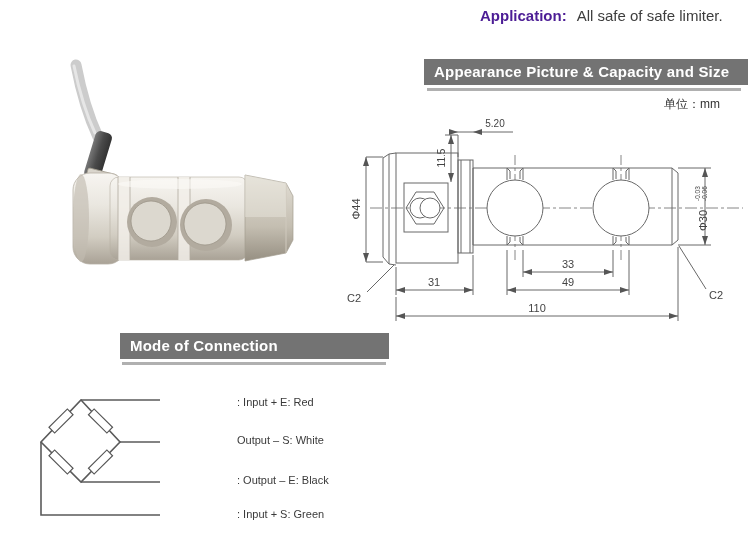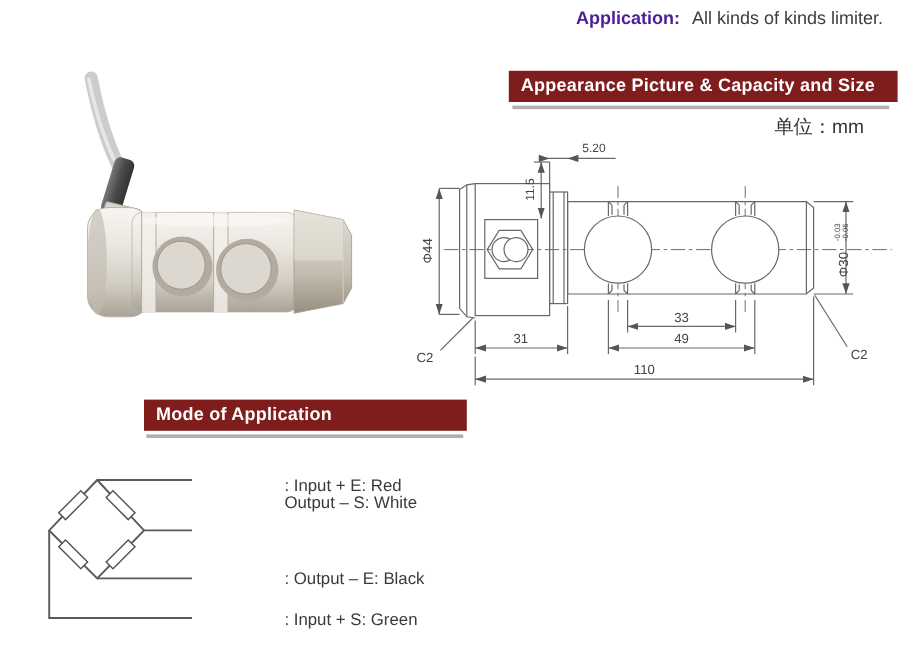--- a/index.html
+++ b/index.html
@@ -6,41 +6,41 @@
   body{
     width:750px;height:541px;position:relative;background:#ffffff;
     font-family:"Liberation Sans", sans-serif;overflow:hidden;
   }
   .abs{position:absolute;}
   
   .app-line{left:480px;top:7px;font-size:15px;color:#3d3d3d;white-space:nowrap;}
   .app-label{font-weight:bold;color:#4c1d95;margin-right:10px;}
   
   .banner{
-    background:#7f1d1d;color:#ffffff;font-weight:bold;font-size:15px;
+    background:#737373;color:#ffffff;font-weight:bold;font-size:15px;
     line-height:26px;height:26px;padding-left:10px;box-sizing:border-box;
     letter-spacing:.2px;
   }
   .banner1{left:424px;top:59px;width:324px;}
   .banner2{left:120px;top:333px;width:269px;}
   .underline{height:3px;background:#b0b0b0;}
   .ul1{left:427px;top:88px;width:314px;}
   .ul2{left:122px;top:362px;width:264px;}
-  .unit-note{left:600px;top:96px;width:120px;text-align:right;font-size:16px;color:#333;}
+  .unit-note{left:600px;top:96px;width:120px;text-align:right;font-size:12px;color:#333;}
   
-  .wire-label{left:237px;font-size:14px;color:#3a3a3a;white-space:nowrap;}
-  .wl0{top:396px;} .wl1{top:410px;} .wl2{top:474px;} .wl3{top:508px;}
+  .wire-label{left:237px;font-size:11px;color:#3a3a3a;white-space:nowrap;}
+  .wl0{top:396px;} .wl1{top:434px;} .wl2{top:474px;} .wl3{top:508px;}
   svg{display:block;}
   svg text{font-family:"Liberation Sans", sans-serif;}
 </style>
 </head>
 <body>
 
 <div class="abs app-line">
-  <span class="app-label">Application:</span><span>All kinds of kinds limiter.</span>
+  <span class="app-label">Application:</span><span>All safe of safe limiter.</span>
 </div>
 
 <svg class="abs" style="left:40px;top:25px;" width="290" height="280" viewBox="0 0 290 280">
   <defs>
     <linearGradient id="metal" x1="0" y1="0" x2="0" y2="1">
       <stop offset="0" stop-color="#f7f5f1"></stop>
         <stop offset="0.35" stop-color="#eae7e0"></stop>
       <stop offset="0.7" stop-color="#d2cdc2"></stop>
         <stop offset="1" stop-color="#a9a296"></stop>
     </linearGradient>
@@ -202,21 +202,21 @@
     <text x="223" y="163" text-anchor="middle">33</text>
     <text x="223" y="181" text-anchor="middle">49</text>
     <text x="89" y="181" text-anchor="middle">31</text>
     <text x="192" y="207" text-anchor="middle">110</text>
     <text x="2" y="197">C2</text>
     <text x="364" y="194">C2</text>
   </g>
 </svg>
 
 <div class="abs banner banner2">
-  <span>Mode of Application</span>
+  <span>Mode of Connection</span>
 </div>
 <div class="abs underline ul2"></div>
 
 <svg class="abs" style="left:25px;top:390px;" width="145" height="140" viewBox="0 0 145 140">
   <g stroke="#5a5a5a" stroke-width="1.6" fill="none">
     <polygon points="56,10 95,52 56,92 16,52"></polygon>
     <line x1="56" y1="10" x2="135" y2="10"></line>
     <line x1="95" y1="52" x2="135" y2="52"></line>
     <line x1="56" y1="92" x2="135" y2="92"></line>
     <path d="M16,52 V125 H135"></path>

